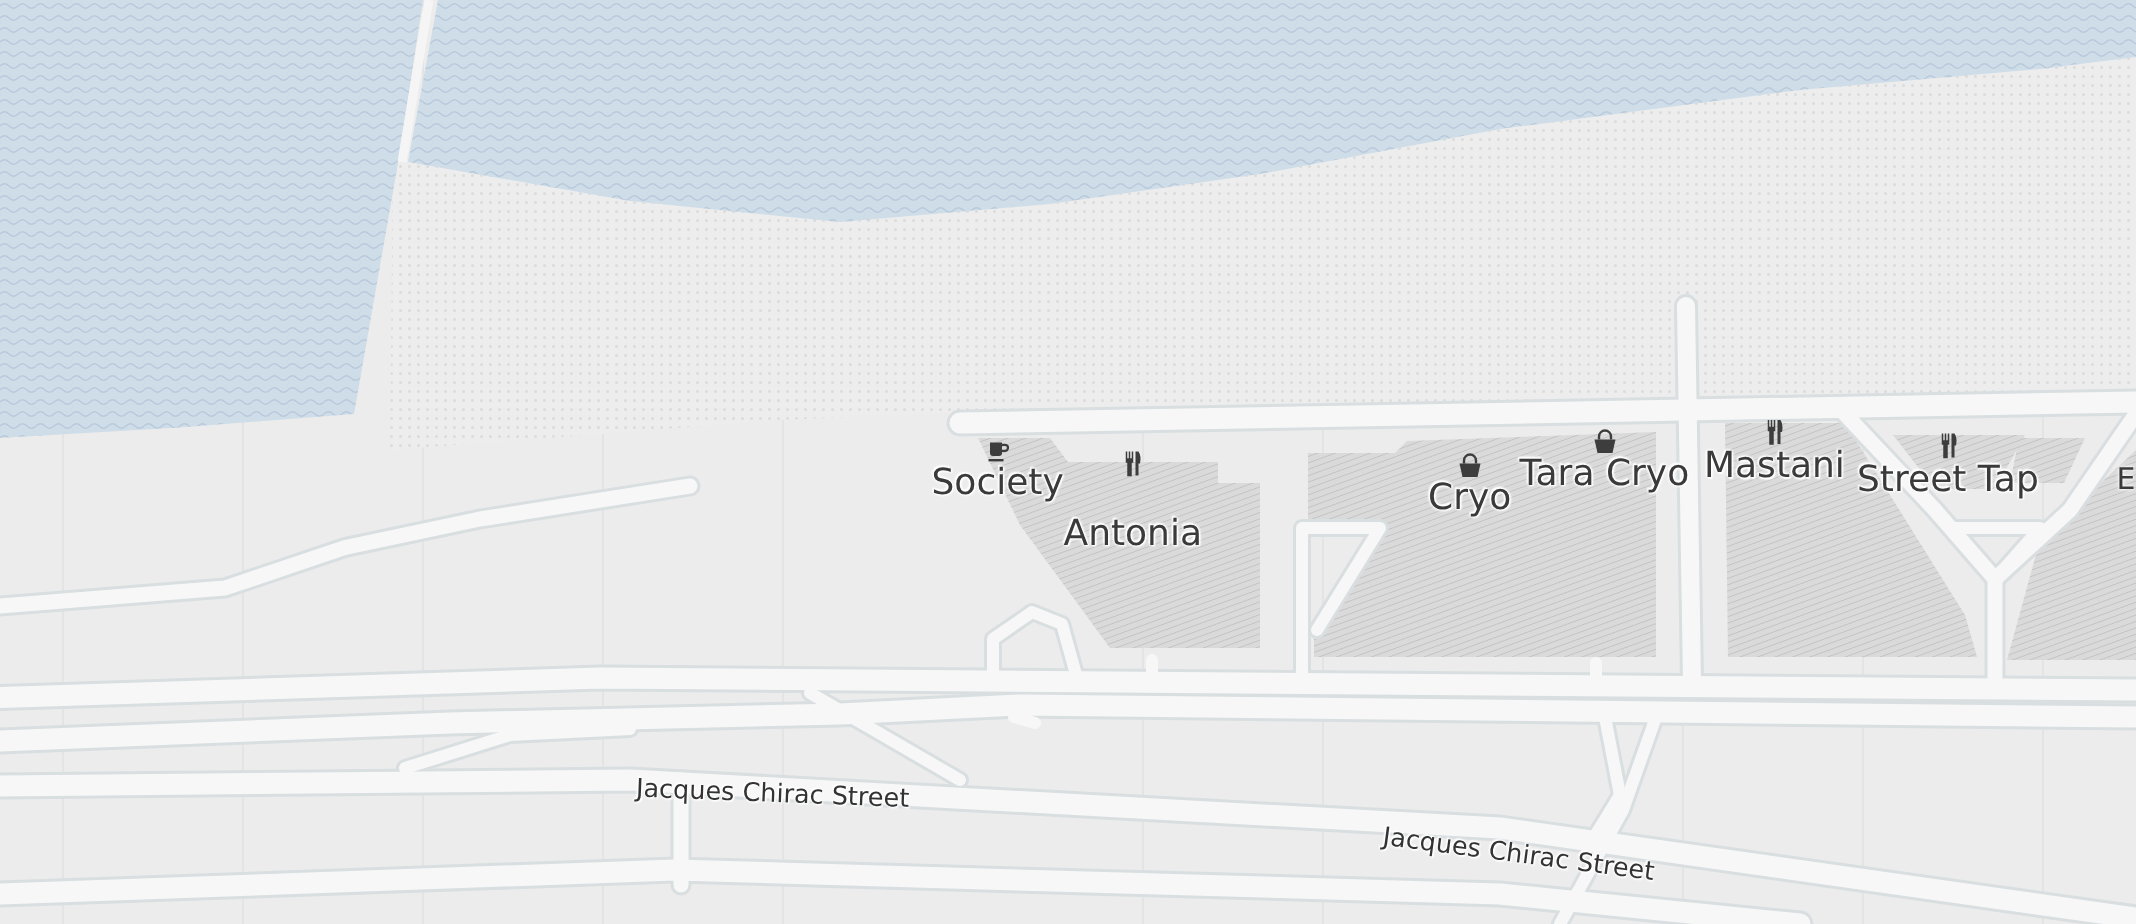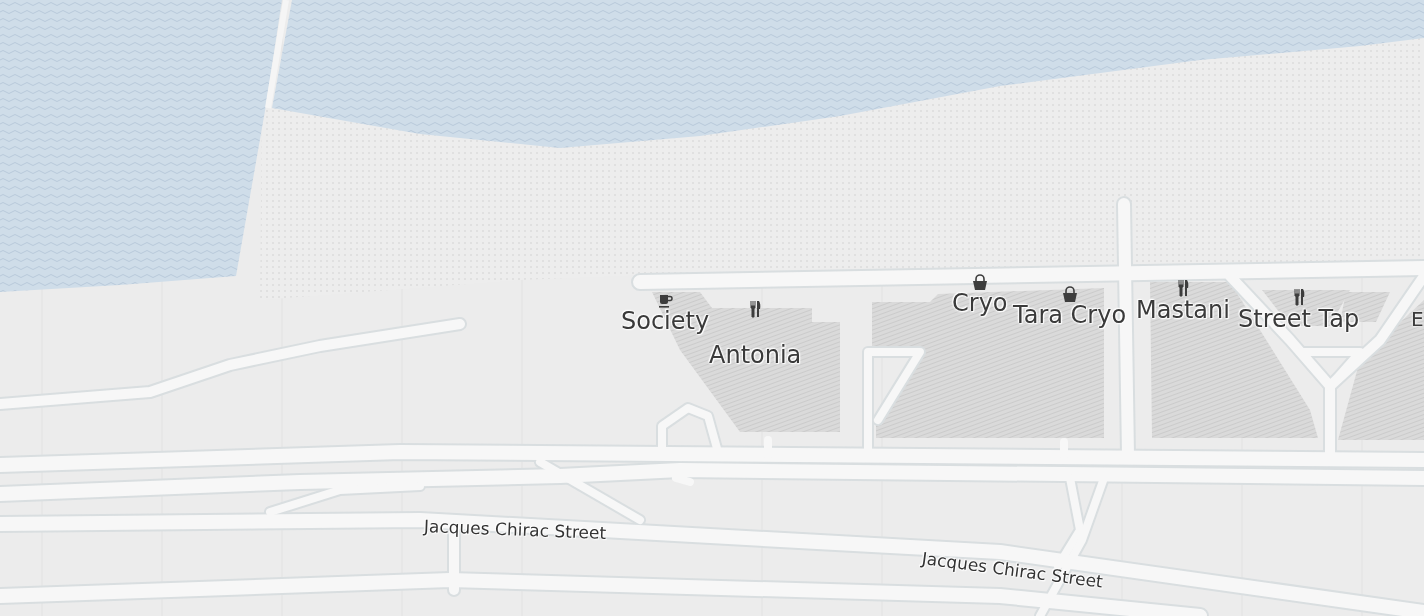--- a/index.html
+++ b/index.html
@@ -122,21 +122,21 @@
 </div>
 
 <div class="poi" style="left:709px; top:298px;gap:24px;">
   <svg class="icon" viewBox="0 0 18 18" style="height:22px;">
     <path d="M5 1 v5 M7 1 v5 M9 1 v5 M5 6 h4 v2 h-1 v9 h-2 v-9 h-1 Z" fill="#3d3d3d" stroke="#3d3d3d" stroke-width="1"></path>
     <path d="M13 1 q2 3 1 8 h-1 v8 h-2 v-16 Z" fill="#3d3d3d"></path>
   </svg>
   <span class="label">Antonia</span>
 </div>
 
-<div class="poi" style="left:952px; top:274px;">
+<div class="poi" style="left:952px; top:302px;">
   <svg class="icon" viewBox="0 0 18 18">
     <path d="M5 7 v-2 a4 4 0 0 1 8 0 v2" fill="none" stroke="#3d3d3d" stroke-width="1.6"></path>
     <path d="M2 7 h14 l-2 9 h-10 Z" fill="#3d3d3d"></path>
   </svg>
   <span class="label">Cryo</span>
 </div>
 
 <div class="poi" style="left:1013px; top:286px;">
   <svg class="icon" viewBox="0 0 18 18">
     <path d="M5 7 v-2 a4 4 0 0 1 8 0 v2" fill="none" stroke="#3d3d3d" stroke-width="1.6"></path>

